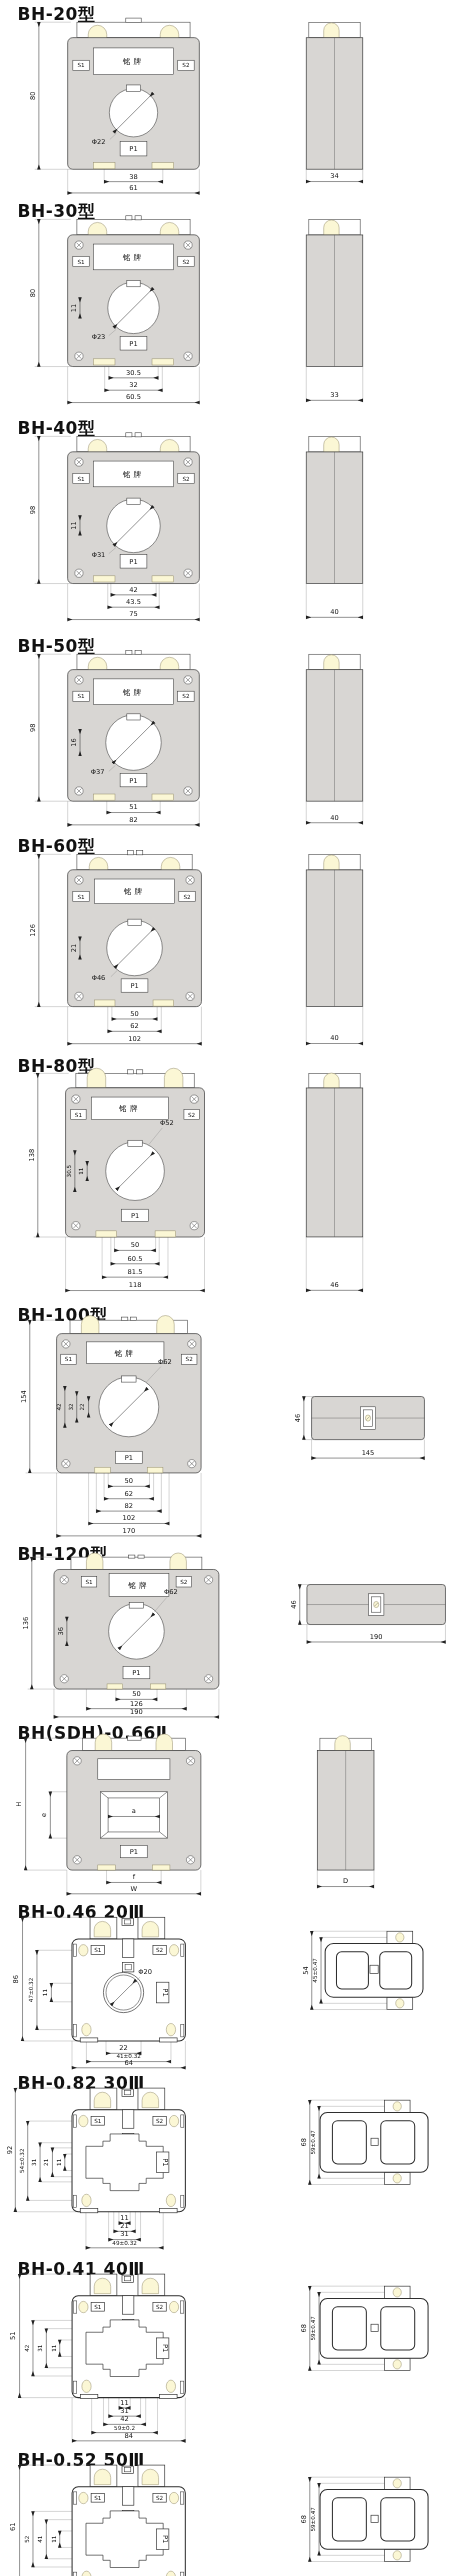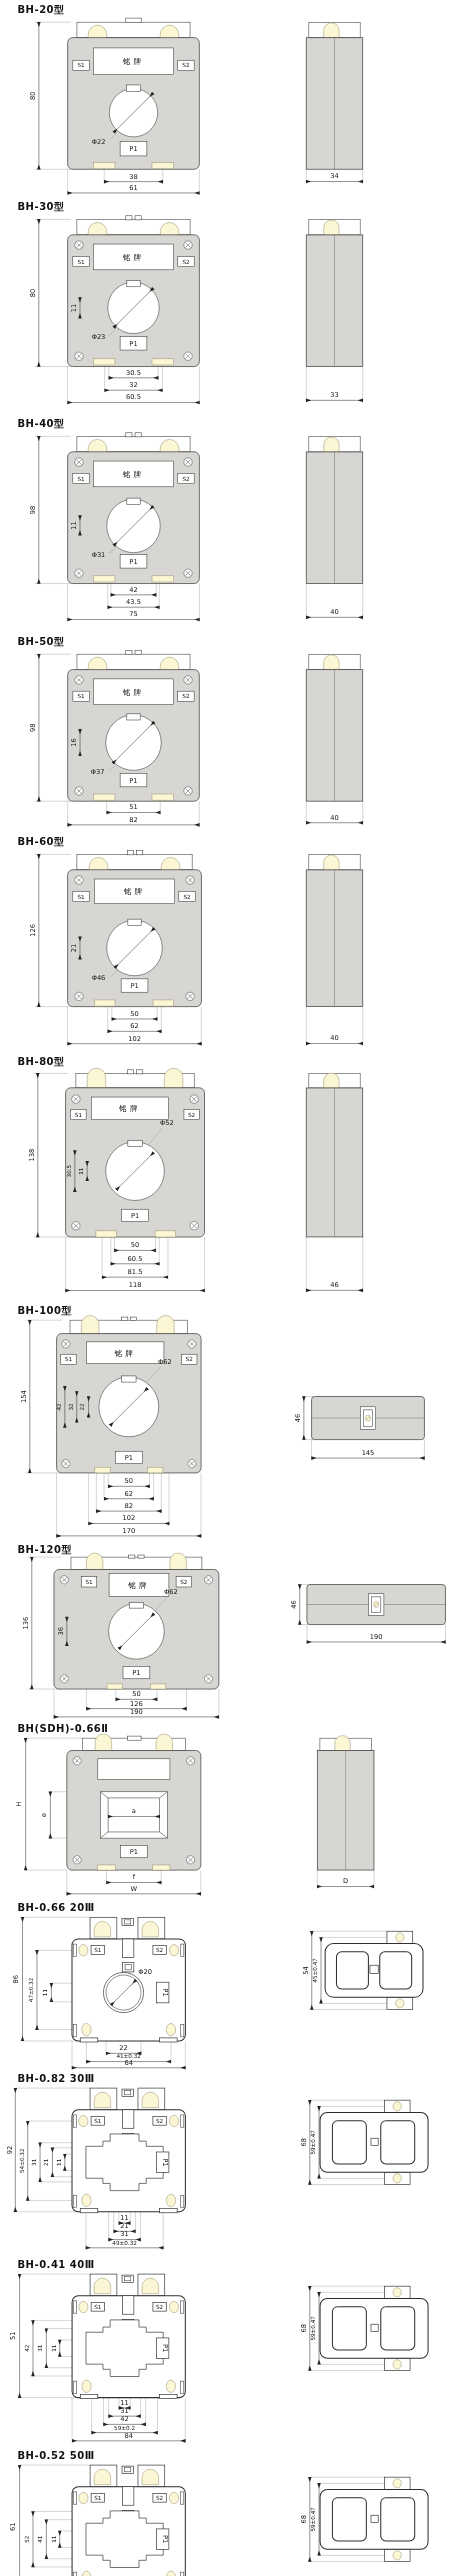--- a/index.html
+++ b/index.html
@@ -1,19 +1,19 @@
 <!DOCTYPE html>
 <html style="font-size:8.2px"><head>
 <meta charset="utf-8">
 <style>
   html,body{margin:0;padding:0;background:#fff;}
   #page{position:relative;width:464px;height:3372px;background:#fff;overflow:hidden;
         font-family:"DejaVu Sans","Liberation Sans",sans-serif;}
   .sec{position:absolute;left:0;width:464px;}
-  .hd{position:absolute;left:17.5px;top:0;margin:0;font-size:10px;font-weight:bold;color:#111;
+  .hd{position:absolute;left:17.5px;top:0;margin:0;font-size:17px;font-weight:bold;color:#111;
       font-family:"DejaVu Sans","Liberation Sans",sans-serif;letter-spacing:0.5px;}
   svg{position:absolute;overflow:visible;}
   .b{fill:#d8d6d3;stroke:#3c3c3c;stroke-width:1.4}
   .w{fill:#fff;stroke:#3c3c3c;stroke-width:1.1}
   .y{fill:#fbf7d5;stroke:#97906f;stroke-width:1}
   .ln{fill:none;stroke:#3c3c3c;stroke-width:1.1}
   .o{fill:#fff;stroke:#2e2e2e;stroke-width:2}
   .o2{fill:#fff;stroke:#2e2e2e;stroke-width:1.3}
   .dm{stroke:#2a2a2a;stroke-width:1;fill:none}
   .exp{fill:none;stroke:#888;stroke-width:.7}
@@ -606,21 +606,21 @@
         <path class="y" d="M89,30V16a15,15 0 0 1 30,0V30Z"></path>
 <rect class="b" x="55" y="30" width="110" height="232"></rect>
         <line class="cl" x1="110" y1="30" x2="110" y2="262"></line>
 <path class="exp" d="M55,262V298M165,262V298"></path>
 <line class="dm" x1="55" y1="294" x2="165" y2="294" marker-start="url(#as)" marker-end="url(#ae)"></line>
 <text x="110" y="288">D</text>
 </svg>
 </div>
 
 <div class="sec" style="top:1902px">
-<h2 class="hd">BH-0.66  20Ⅲ</h2>
+<h2 class="hd">BH-0.46  20Ⅲ</h2>
 <svg style="left:5.2px;top:12.4px" width="268" height="155" viewBox="0 0 520 300">
 <path class="exp" d="M34,6H165M34,246H146M62,70H143M62,224H149M90,134H191M90,170H191M196,191V274M264,191V274M158,236V290M322,236V290M130,246V298M350,246V298"></path>
 <rect class="o2" x="165" y="6" width="52" height="42"></rect>
         <rect class="o2" x="258" y="6" width="52" height="42"></rect>
 <path class="y" d="M173,44V30a16,16 0 0 1 32,0V44Z"></path>
         <path class="y" d="M266,44V30a16,16 0 0 1 32,0V44Z"></path>
 <rect class="o2" x="227" y="8" width="22" height="14"></rect>
         <rect class="ln" x="232" y="11" width="12" height="8"></rect>
 <rect class="o" x="130" y="48" width="220" height="198" rx="12"></rect>
 <ellipse class="y" cx="152" cy="70" rx="9" ry="11"></ellipse>

